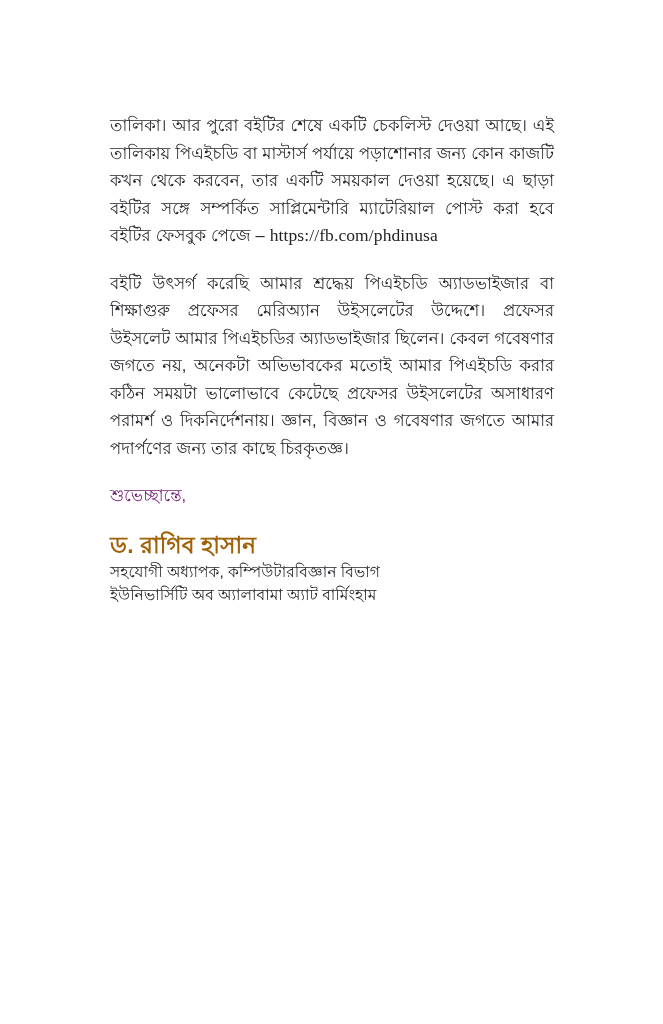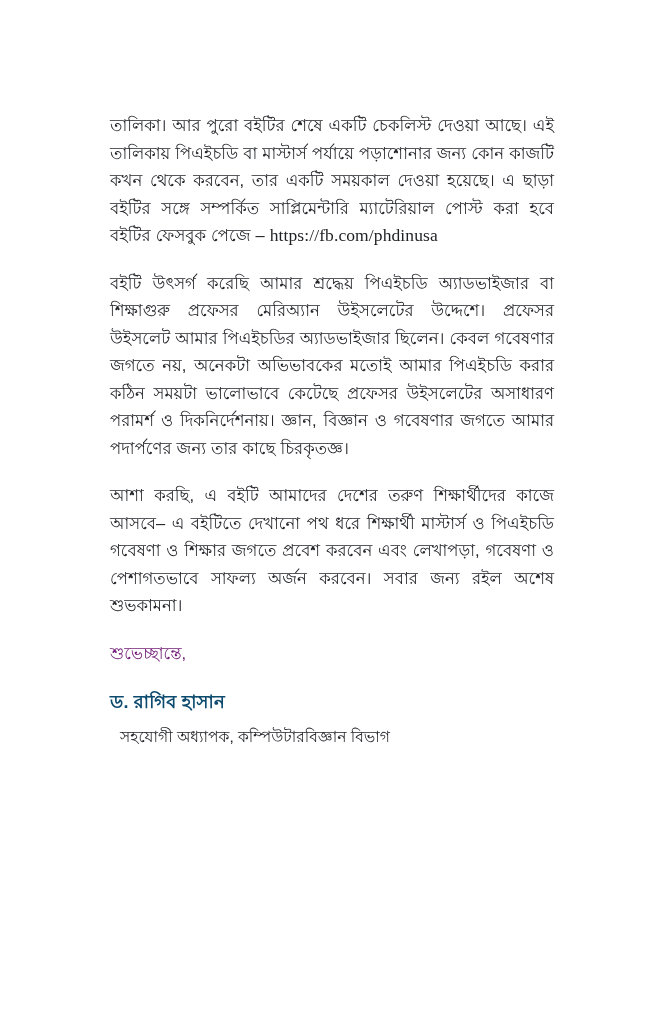--- a/index.html
+++ b/index.html
@@ -41,47 +41,47 @@
     margin: 0 0 22px 0;
     text-align: left;
     font-size: 16.5px;
     line-height: 27.5px;
     color: #701a75;
   }
   .signature-block {
     margin: 0;
   }
   .sig-name {
-    font-size: 18px;
+    font-size: 23px;
     line-height: 26px;
     font-weight: bold;
-    color: #0c4a6e;
+    color: #a16207;
     margin: 0 0 2px 0;
     letter-spacing: 0.2px;
   }
   .sig-line {
     font-size: 15.5px;
     line-height: 23px;
     color: #25262a;
-    margin: 10px;
+    margin: 0;
   }
 </style>
 </head>
 <body>
 
 <div class="page">
   <div class="content">
 
     <p class="para"><span>তালিকা। আর পুরো বইটির শেষে একটি চেকলিস্ট দেওয়া আছে। এই তালিকায় পিএইচডি বা মাস্টার্স পর্যায়ে পড়াশোনার জন্য কোন কাজটি কখন থেকে করবেন, তার একটি সময়কাল দেওয়া হয়েছে। এ ছাড়া বইটির সঙ্গে সম্পর্কিত সাপ্লিমেন্টারি ম্যাটেরিয়াল পোস্ট করা হবে বইটির ফেসবুক পেজে – </span><span class="url">https://fb.com/phdinusa</span></p>
 
     <p class="para">বইটি উৎসর্গ করেছি আমার শ্রদ্ধেয় পিএইচডি অ্যাডভাইজার বা শিক্ষাগুরু প্রফেসর মেরিঅ্যান উইসলেটের উদ্দেশে। প্রফেসর উইসলেট আমার পিএইচডির অ্যাডভাইজার ছিলেন। কেবল গবেষণার জগতে নয়, অনেকটা অভিভাবকের মতোই আমার পিএইচডি করার কঠিন সময়টা ভালোভাবে কেটেছে প্রফেসর উইসলেটের অসাধারণ পরামর্শ ও দিকনির্দেশনায়। জ্ঞান, বিজ্ঞান ও গবেষণার জগতে আমার পদার্পণের জন্য তার কাছে চিরকৃতজ্ঞ।</p>
 
-    <p class="para">আশা করছি, এ বইটি আমাদের দেশের তরুণ শিক্ষার্থীদের কাজে আসবে– এ বইটিতে দেখানো পথ ধরে শিক্ষার্থী মাস্টার্স ও পিএইচডি গবেষণা ও শিক্ষার জগতে প্রবেশ করবেন এবং লেখাপড়া, গবেষণা ও পেশাগতভাবে সাফল্য অর্জন করবেন। সবার জন্য রইল অশেষ শুভকামনা।</p>
 
     <p class="closing">শুভেচ্ছান্তে,</p>
 
     <div class="signature-block">
       <div class="sig-name">ড. রাগিব হাসান</div>
       <div class="sig-line">সহযোগী অধ্যাপক, কম্পিউটারবিজ্ঞান বিভাগ</div>
+      <div class="sig-line">ইউনিভার্সিটি অব অ্যালাবামা অ্যাট বার্মিংহাম</div>
     </div>
 
   </div>
 </div>
 
 </body></html>

